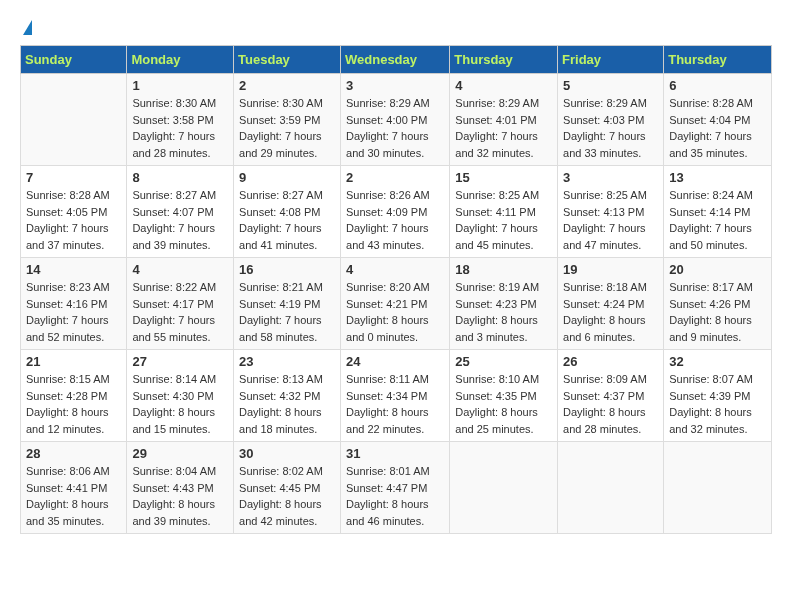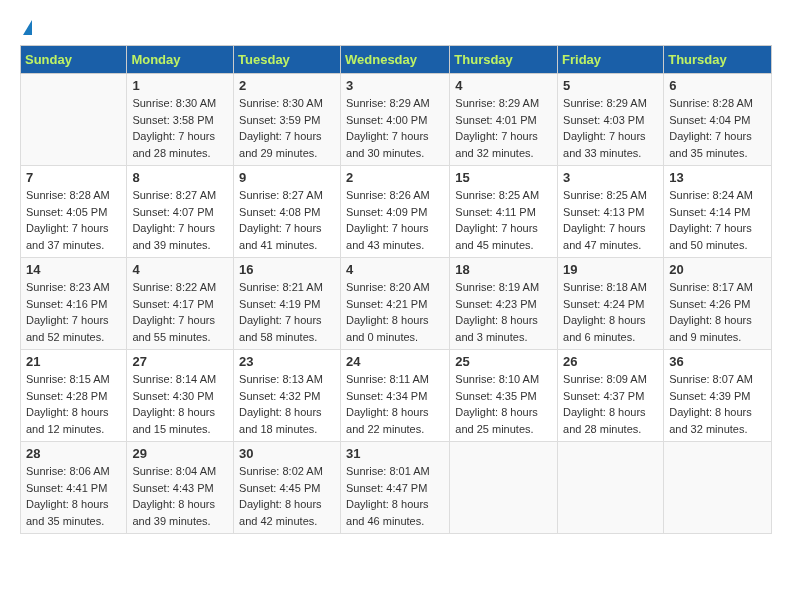--- a/index.html
+++ b/index.html
@@ -217,21 +217,21 @@
         </td>
         <td>
           <span class="day-number">25</span>
           <div class="cell-content">Sunrise: 8:10 AM<br>Sunset: 4:35 PM<br>Daylight: 8 hours and 25 minutes.</div>
         </td>
         <td>
           <span class="day-number">26</span>
           <div class="cell-content">Sunrise: 8:09 AM<br>Sunset: 4:37 PM<br>Daylight: 8 hours and 28 minutes.</div>
         </td>
         <td>
-          <span class="day-number">36</span>
+          <span class="day-number">32</span>
           <div class="cell-content">Sunrise: 8:07 AM<br>Sunset: 4:39 PM<br>Daylight: 8 hours and 32 minutes.</div>
         </td>
       </tr>
       <tr>
         <td>
           <span class="day-number">28</span>
           <div class="cell-content">Sunrise: 8:06 AM<br>Sunset: 4:41 PM<br>Daylight: 8 hours and 35 minutes.</div>
         </td>
         <td>
           <span class="day-number">29</span>

